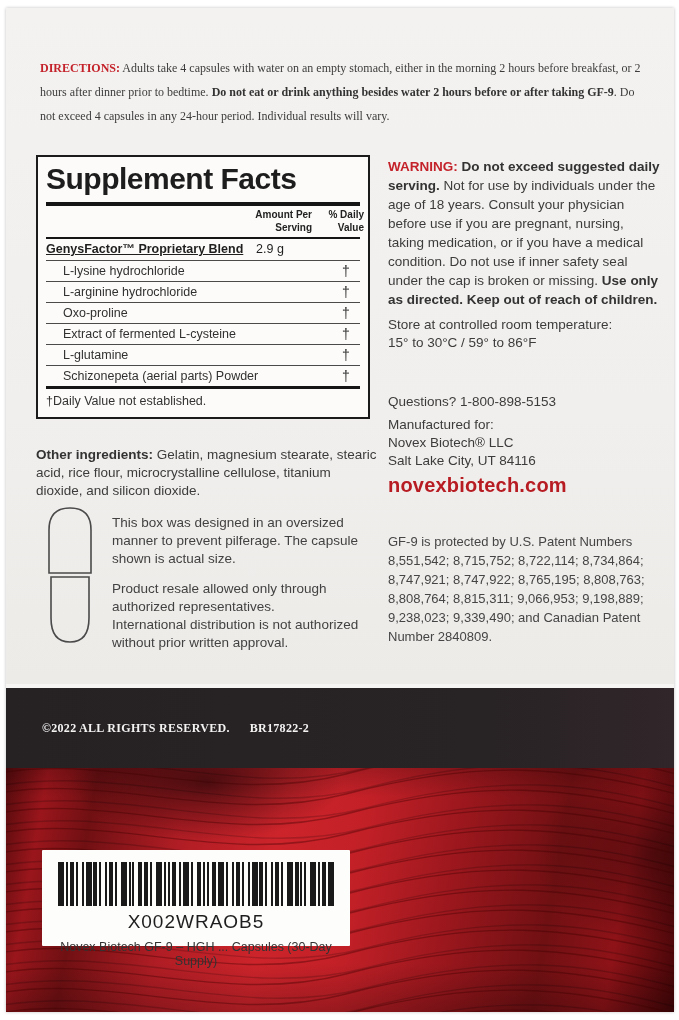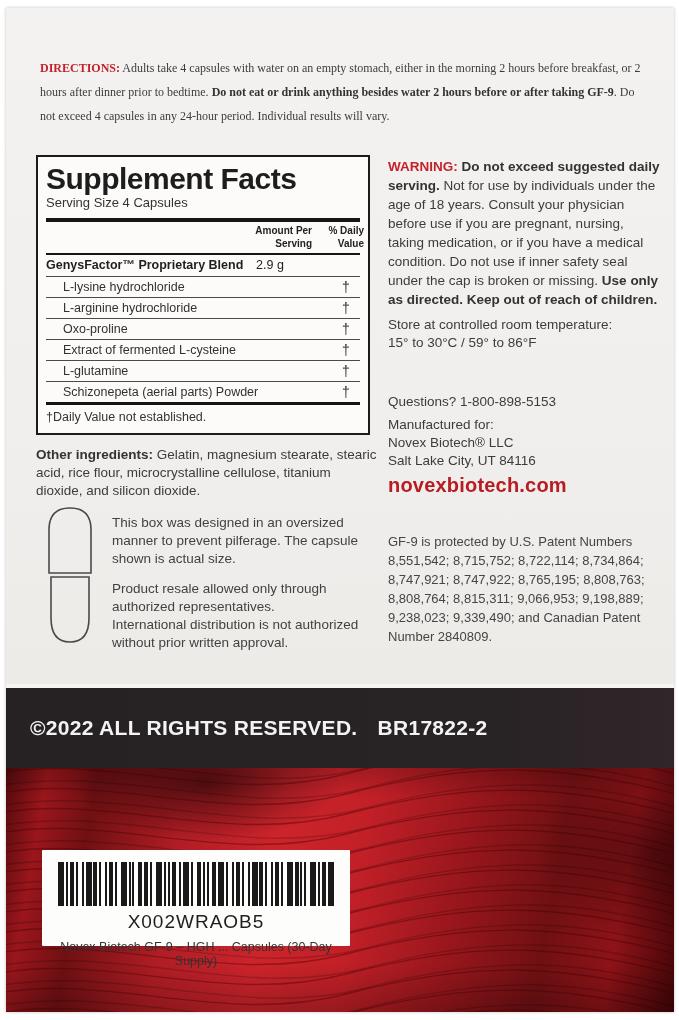--- a/index.html
+++ b/index.html
@@ -26,21 +26,21 @@
   .sf-serving:first-of-type { margin-top:6px; }
   .rule-thick { height:4px; background:#151515; margin-top:7px; }
   .rule-med { height:2px; background:#151515; }
   .rule-heavy { height:3px; background:#151515; }
   .sf-header { position:relative; height:31px; }
   .sf-colhead { position:absolute; bottom:3px; font-size:10px; font-weight:bold; line-height:13px;
     text-align:right; color:#222; }
   .sf-colhead.amount { right:48px; width:80px; }
   .sf-colhead.dv { right:-4px; width:52px; }
   .sf-row { position:relative; height:21px; font-size:12.5px; line-height:20px; color:#313131; }
-  .sf-row.blend { font-weight:bold; color:#1f1f1f; }
+  .sf-row.blend { font-weight:bold; color:#1f1f1f;text-decoration:underline; }
   .sf-row .amt { position:absolute; right:52px; width:76px; text-align:center; font-weight:normal; }
   .sf-row .dv { position:absolute; right:2px; width:24px; text-align:center; font-size:14px; }
   .sf-ing { padding-left:17px; border-top:1px solid #4a4a4a; }
   .sf-foot { font-size:12.5px; line-height:15px; padding-top:5px; color:#333; }
 
   .other-ing { position:absolute; left:30px; top:438px; width:342px;
     font-size:13.5px; line-height:18px; color:#3c3c3c; }
 
   .capsule { position:absolute; left:36px; top:496px; }
   .pilferage { position:absolute; left:106px; top:506px; width:262px;
@@ -59,21 +59,21 @@
   .website { position:absolute; left:382px; top:466px; font-size:20px;
     font-weight:bold; color:#b81c23; letter-spacing:.2px; }
   .patents { position:absolute; left:382px; top:524px; width:270px;
     font-size:13px; line-height:19px; color:#454545; }
 
   
   .seam { position:absolute; top:676px; width:100%; height:4px; background:#f6f5f3; }
   .bar-black { position:absolute; top:680px; width:100%; height:80px;
     background:linear-gradient(90deg,#262224 0%, #282325 72%, #31262a 100%);
     display:flex; align-items:center; }
-  .bar-black .txt { padding-left:24px; color:#f4f3f2; font-size:21px; font-weight:bold; letter-spacing:.3px; }
+  .bar-black .txt { padding-left:36px; color:#f4f3f2; font-size:12px; font-weight:bold; letter-spacing:.3px;font-family:Liberation Serif, serif; }
   .bar-black .code { margin-left:20px; }
 
   
   .panel-red { position:absolute; top:760px; width:100%; height:244px; overflow:hidden;
     background:
       radial-gradient(ellipse 190px 80px at 30% 6%, rgba(0,0,0,.55), transparent 72%),
       radial-gradient(ellipse 160px 120px at 97% 35%, rgba(0,0,0,.35), transparent 75%),
       linear-gradient(180deg, rgba(0,0,0,.18) 0%, transparent 12%, transparent 80%, rgba(0,0,0,.22) 100%),
       linear-gradient(100deg,#530a0c 0%, #9a161c 6%, #701013 13%, #b01d24 26%, #cd242b 40%,
                       #c22027 52%, #9a171d 66%, #701013 80%, #8e1318 90%, #420507 100%);
@@ -96,21 +96,20 @@
   <div class="box">
 
     <section class="panel-gray">
 
       <p class="directions">
         <span class="red-label">DIRECTIONS:</span><span> Adults take 4 capsules with water on an empty stomach, either in the morning 2 hours before breakfast, or 2 hours after dinner prior to bedtime. </span><span class="b">Do not eat or drink anything besides water 2 hours before or after taking GF-9</span><span>. Do not exceed 4 capsules in any 24-hour period. Individual results will vary.</span>
       </p>
 
       <div class="sf-box">
         <div class="sf-title">Supplement Facts</div>
-        <div class="sf-serving">Serving Size 4 Capsules</div>
         <div class="rule-thick"></div>
         <div class="sf-header">
           <div class="sf-colhead amount">Amount Per Serving</div>
           <div class="sf-colhead dv">% Daily Value</div>
         </div>
         <div class="rule-med"></div>
         <div class="sf-row blend">
           <span>GenysFactor™ Proprietary Blend</span>
           <span class="amt">2.9 g</span>
         </div>

